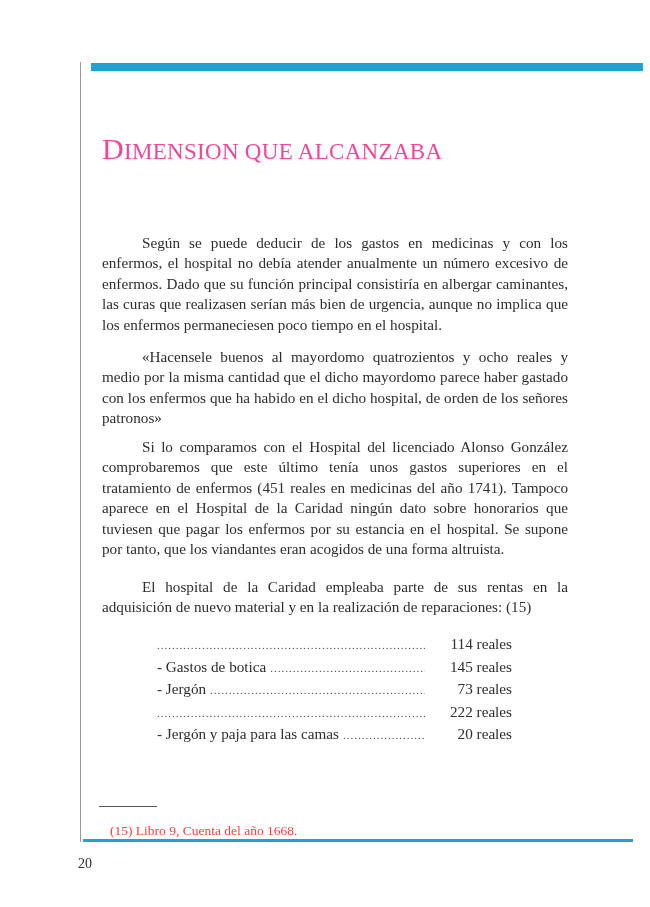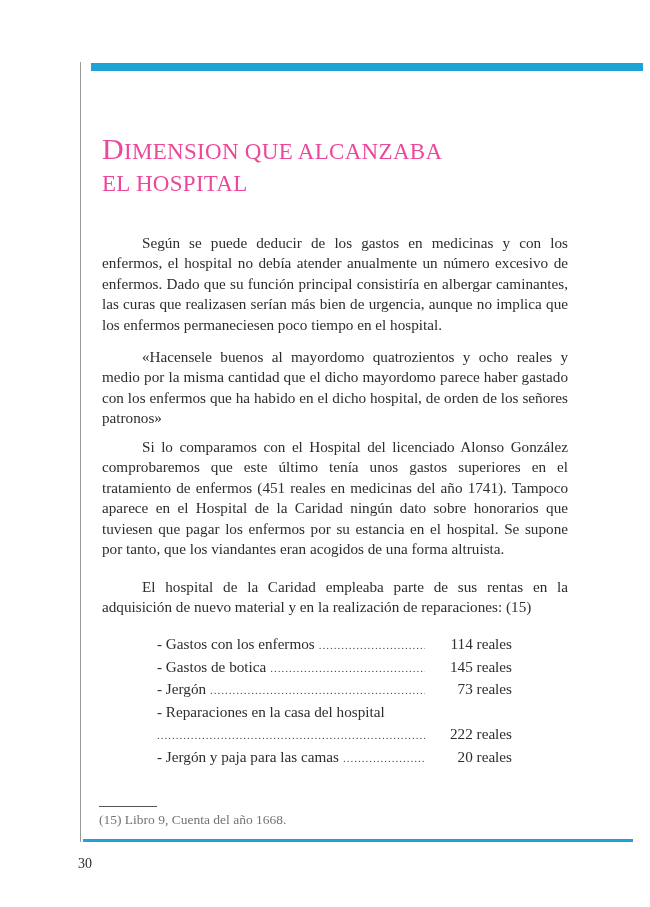--- a/index.html
+++ b/index.html
@@ -114,87 +114,79 @@
       top: 806px;
       width: 58px;
       height: 1px;
       background: #555;
     }
     .footnote {
       position: absolute;
       left: 99px;
       top: 812px;
       font-size: 13.5px;
-      color: #737373;
-      margin: 0;
+      color: #ef4444;
+      margin: 11px;
     }
     .page-number {
       position: absolute;
       left: 78px;
       top: 856px;
       font-size: 14px;
       color: #2d2d2d;
     }
   </style>
 </head>
 <body>
 
 <div class="margin-rule"></div>
 <div class="top-bar" style="background: rgb(30, 164, 212);"></div>
 
 <h1 class="title">
   <span class="cap">D</span><span class="sc">IMENSION QUE ALCANZABA</span><br>
-  <span class="sc">EL HOSPITAL</span>
 </h1>
 
 <p id="p1" class="body-text indent">Según se puede deducir de los gastos en medicinas y con los enfermos, el hospital no debía atender anualmente un número excesivo de enfermos. Dado que su función principal consistiría en albergar caminantes, las curas que realizasen serían más bien de urgencia, aunque no implica que los enfermos permaneciesen poco tiempo en el hospital.</p>
 <p id="p2" class="body-text indent">«Hacensele buenos al mayordomo quatrozientos y ocho reales y medio por la misma cantidad que el dicho mayordomo parece haber gastado con los enfermos que ha habido en el dicho hospital, de orden de los señores patronos»</p>
 <p id="p3" class="body-text indent">Si lo comparamos con el Hospital del licenciado Alonso González comprobaremos que este último tenía unos gastos superiores en el tratamiento de enfermos (451 reales en medicinas del año 1741). Tampoco aparece en el Hospital de la Caridad ningún dato sobre honorarios que tuviesen que pagar los enfermos por su estancia en el hospital. Se supone por tanto, que los viandantes eran acogidos de una forma altruista.</p>
 <p id="p4" class="body-text indent">El hospital de la Caridad empleaba parte de sus rentas en la adquisición de nuevo material y en la realización de reparaciones: (15)</p>
 
 <ul class="expense-list">
   <li class="expense-row">
     <span class="expense-label">
-        <span class="txt">- Gastos con los enfermos</span>
         <span class="dots">........................................................................................</span>
       </span>
     <span class="expense-value">114 reales</span>
   </li>
   <li class="expense-row">
     <span class="expense-label">
         <span class="txt">- Gastos de botica</span>
         <span class="dots">........................................................................................</span>
       </span>
     <span class="expense-value">145 reales</span>
   </li>
   <li class="expense-row">
     <span class="expense-label">
         <span class="txt">- Jergón</span>
         <span class="dots">........................................................................................</span>
       </span>
     <span class="expense-value">73 reales</span>
-  </li>
-  <li class="expense-row">
-    <span class="expense-label">
-        <span class="txt">- Reparaciones en la casa del hospital</span>
-      </span>
-    <span class="expense-value"></span>
   </li>
   <li class="expense-row">
     <span class="expense-label cont">
         <span class="dots">........................................................................................</span>
       </span>
     <span class="expense-value">222 reales</span>
   </li>
   <li class="expense-row">
     <span class="expense-label">
         <span class="txt">- Jergón y paja para las camas</span>
         <span class="dots">........................................................................................</span>
       </span>
     <span class="expense-value">20 reales</span>
   </li>
 </ul>
 
 <div class="footnote-rule"></div>
 <p class="footnote">(15) Libro 9, Cuenta del año 1668.</p>
 
 <div class="bottom-bar" style="background: rgb(30, 164, 212);"></div>
-<div class="page-number">30</div>
+<div class="page-number">20</div>
 
 </body></html>

